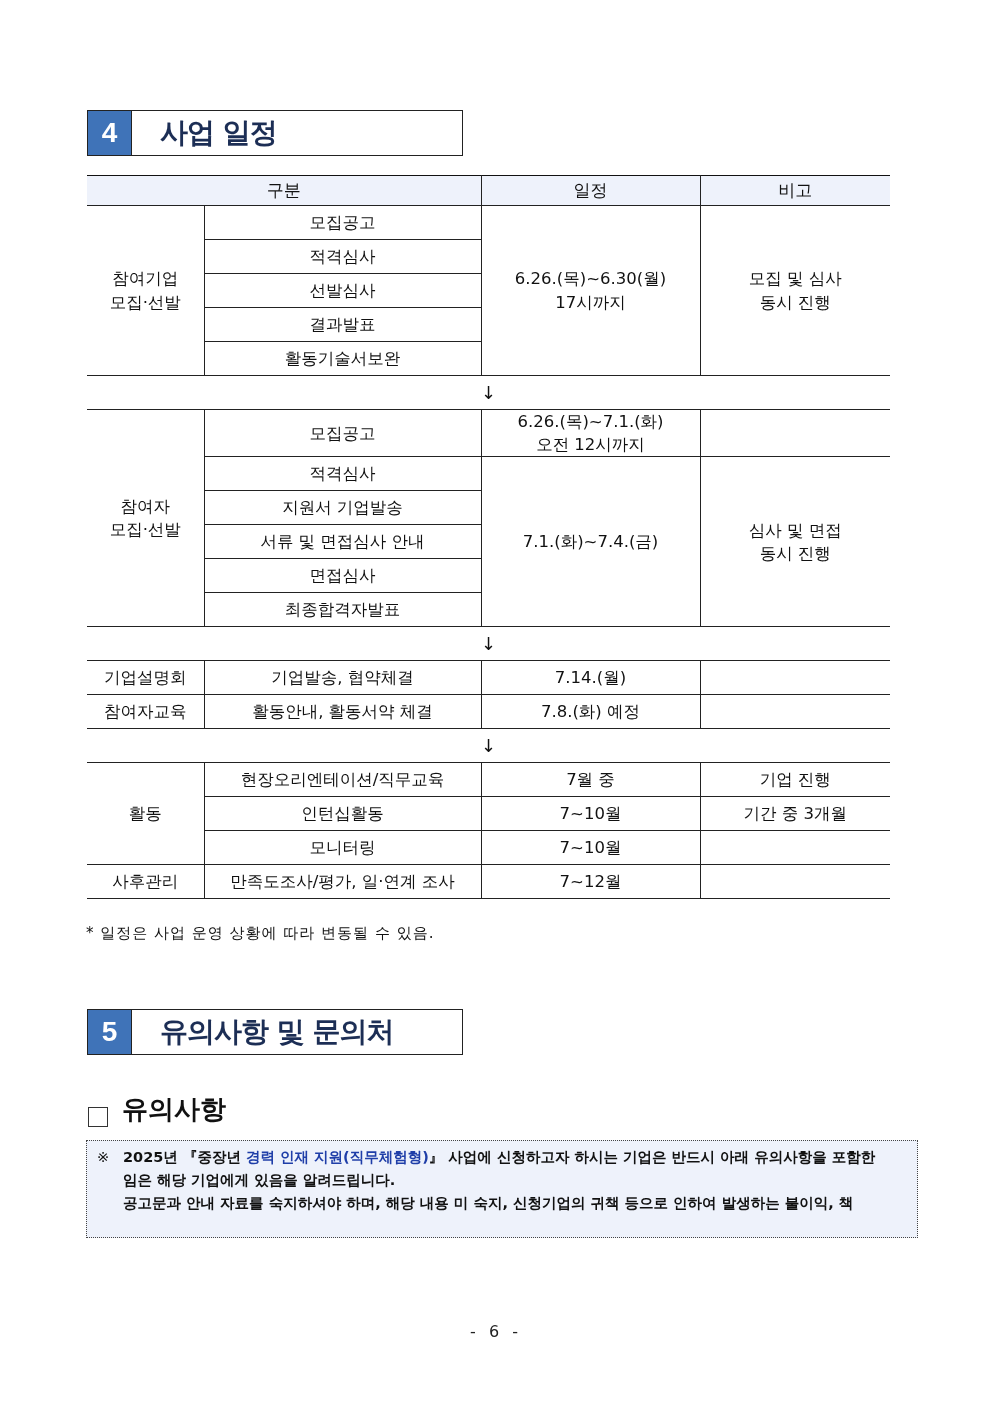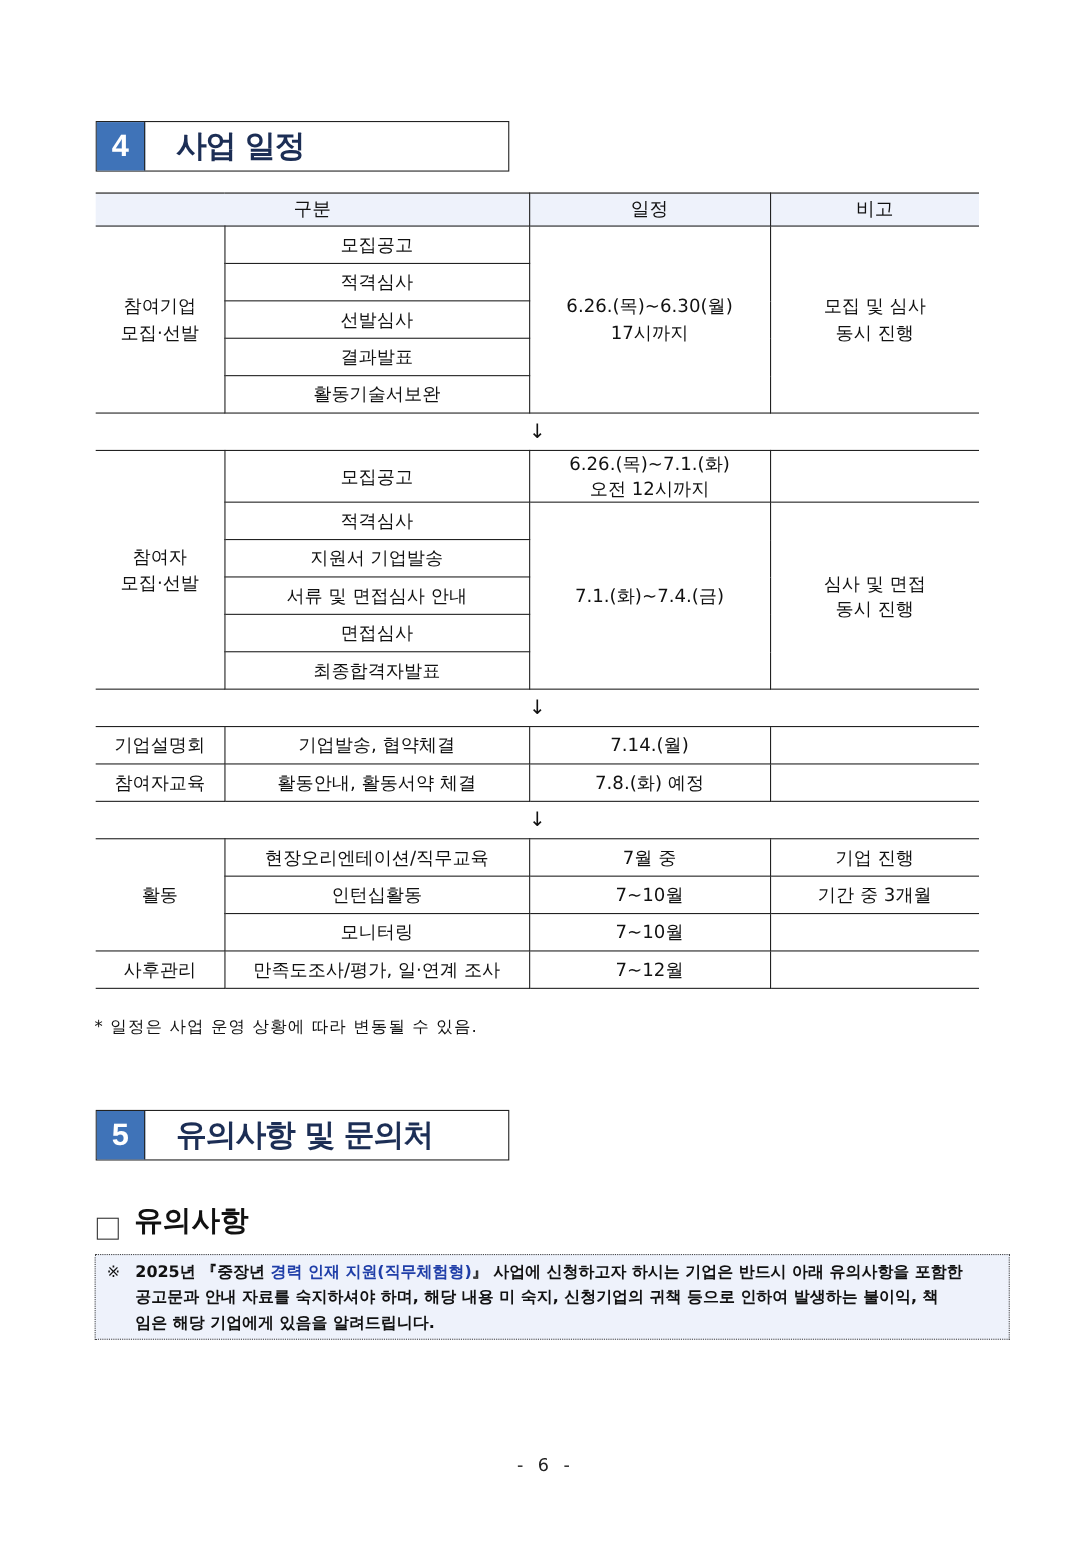--- a/index.html
+++ b/index.html
@@ -52,21 +52,21 @@
 
   .sub-head {
     position: absolute; left: 88px; top: 1092px; font-size: 26px; font-weight: bold;
     display: flex; align-items: flex-end; gap: 14px; color: #111;
   }
   .checkbox-sq {
     width: 20px; height: 20px; border: 1.5px solid #333; display: inline-block; background: #fff;
   }
 
   .notice-box {
-    position: absolute; left: 86px; top: 1140px; width: 832px; height: 78px;
+    position: absolute; left: 86px; top: 1140px; width: 832px; height: 98px;
     border: 1px dotted #444; background: #eef2fb; padding: 5px 8px 0 10px;
     font-size: 14.5px; font-weight: bold; line-height: 23px; color: #111;
   }
   .notice-box .mark { display: inline-block; width: 26px; font-weight: normal; }
   .notice-box .hl { color: #1f3ea8; }
   .notice-box .indent { padding-left: 26px; display: block; }
 
   .page-num {
     position: absolute; left: 0; width: 992px; top: 1322px; text-align: center;
     font-size: 16px; color: #222; letter-spacing: 4px;
@@ -201,17 +201,17 @@
   <div class="sec-title">유의사항 및 문의처</div>
 </div>
 
 <div class="sub-head">
   <span class="checkbox-sq"></span>
   <span>유의사항</span>
 </div>
 
 <div class="notice-box">
   <span class="mark">※</span><span>2025년 『중장년 </span><span class="hl">경력 인재 지원(직무체험형)</span><span>』 사업에 신청하고자 하시는 기업은 반드시 아래 유의사항을 포함한</span>
+  <span class="indent">임은 해당 기업에게 있음을 알려드립니다.</span>
   <span class="indent">공고문과 안내 자료를 숙지하셔야 하며, 해당 내용 미 숙지, 신청기업의 귀책 등으로 인하여 발생하는 불이익, 책</span>
-  <span class="indent">임은 해당 기업에게 있음을 알려드립니다.</span>
 </div>
 
 <div class="page-num">- 6 -</div>
 
 </body></html>

